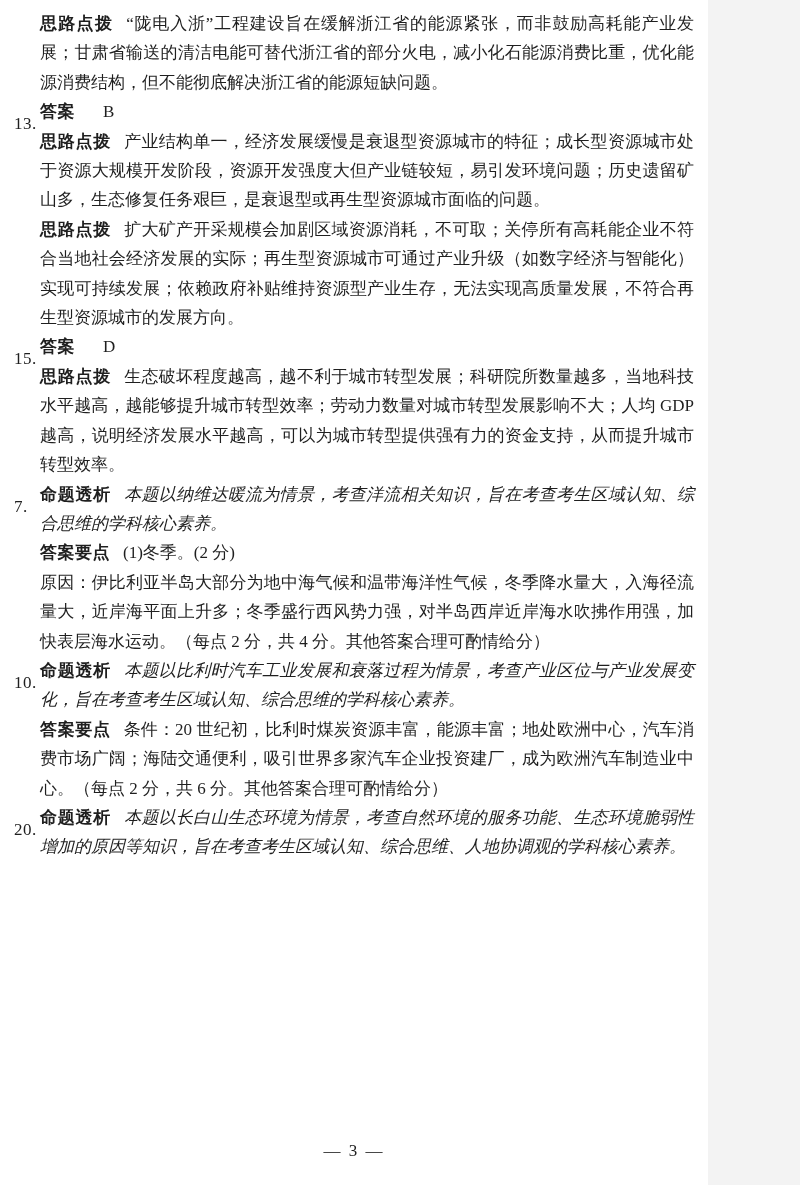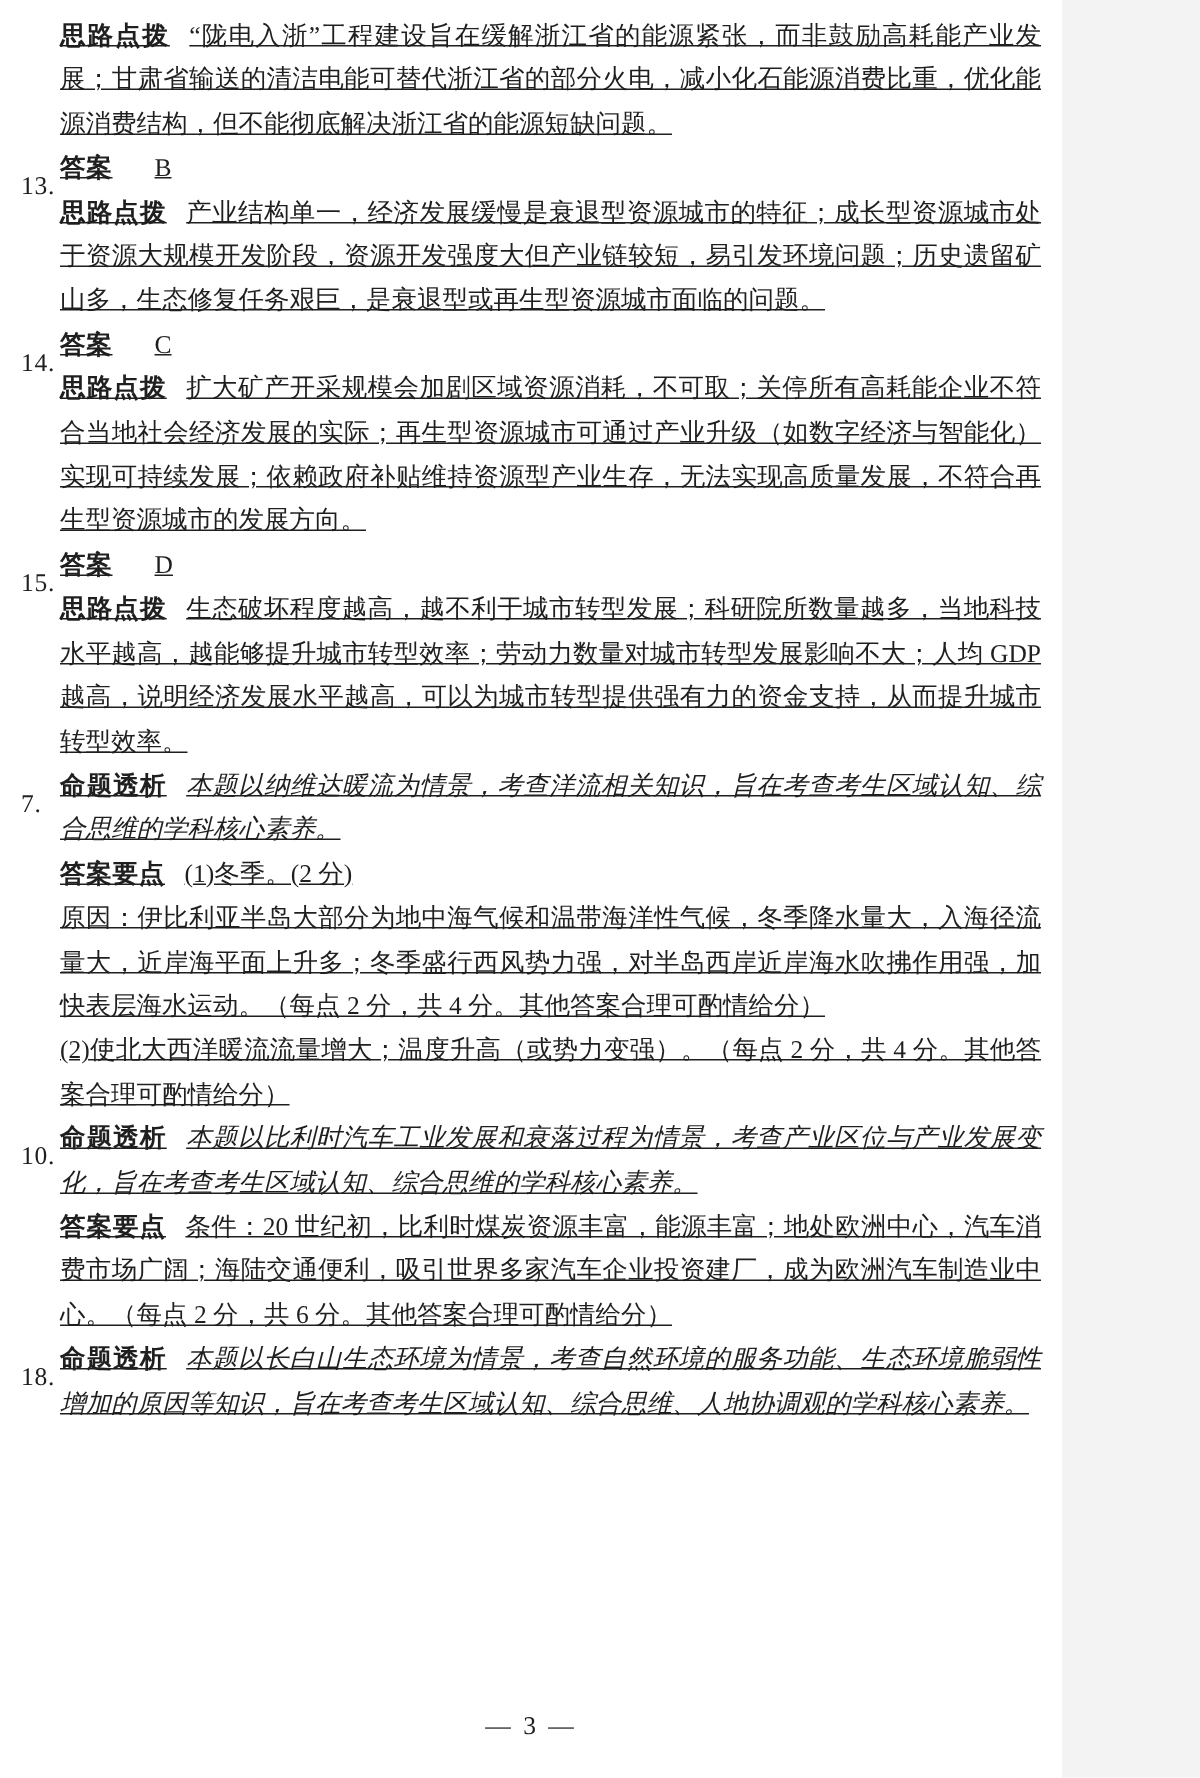--- a/index.html
+++ b/index.html
@@ -8,21 +8,20 @@
     background: #f3f3f3;
     font-family: "Liberation Serif", "DejaVu Serif", serif;
   }
   .page {
     position: relative;
     width: 708px;
     height: 1185px;
     background: #ffffff;
     color: #1f1f1f;
     overflow: hidden;
-    text-decoration: underline;
   }
   .doc-body {
     padding: 9px 14px 0 40px;
     font-size: 17px;
     line-height: 29.4px;
   }
   .block { margin: 0; }
   .para {
     position: relative;
     margin: 0;
@@ -66,37 +65,35 @@
 <div class="page">
   <div class="doc-body" id="doc-body">
       <div class="block">
         <p class="para"><span class="label">思路点拨</span><span class="body">“陇电入浙”工程建设旨在缓解浙江省的能源紧张，而非鼓励高耗能产业发展；甘肃省输送的清洁电能可替代浙江省的部分火电，减小化石能源消费比重，优化能源消费结构，但不能彻底解决浙江省的能源短缺问题。</span></p>
       </div>
       <div class="block">
         <p class="para answer-line"><span class="item-no">13.</span><span class="label">答案</span><span class="answer-val">B</span></p>
         <p class="para"><span class="label">思路点拨</span><span class="body">产业结构单一，经济发展缓慢是衰退型资源城市的特征；成长型资源城市处于资源大规模开发阶段，资源开发强度大但产业链较短，易引发环境问题；历史遗留矿山多，生态修复任务艰巨，是衰退型或再生型资源城市面临的问题。</span></p>
       </div>
       <div class="block">
-        <p class="para answer-line"><span class="item-no">14.</span><span class="label">答案</span><span class="answer-val">C</span></p>
         <p class="para"><span class="label">思路点拨</span><span class="body">扩大矿产开采规模会加剧区域资源消耗，不可取；关停所有高耗能企业不符合当地社会经济发展的实际；再生型资源城市可通过产业升级（如数字经济与智能化）实现可持续发展；依赖政府补贴维持资源型产业生存，无法实现高质量发展，不符合再生型资源城市的发展方向。</span></p>
       </div>
       <div class="block">
         <p class="para answer-line"><span class="item-no">15.</span><span class="label">答案</span><span class="answer-val">D</span></p>
         <p class="para"><span class="label">思路点拨</span><span class="body">生态破坏程度越高，越不利于城市转型发展；科研院所数量越多，当地科技水平越高，越能够提升城市转型效率；劳动力数量对城市转型发展影响不大；人均 GDP 越高，说明经济发展水平越高，可以为城市转型提供强有力的资金支持，从而提升城市转型效率。</span></p>
       </div>
       <div class="block">
         <p class="para kai"><span class="item-no">7.</span><span class="label">命题透析</span><span class="body">本题以纳维达暖流为情景，考查洋流相关知识，旨在考查考生区域认知、综合思维的学科核心素养。</span></p>
         <p class="para"><span class="label">答案要点</span><span class="body">(1)冬季。(2 分)</span></p>
         <p class="para"><span class="body">原因：伊比利亚半岛大部分为地中海气候和温带海洋性气候，冬季降水量大，入海径流量大，近岸海平面上升多；冬季盛行西风势力强，对半岛西岸近岸海水吹拂作用强，加快表层海水运动。（每点 2 分，共 4 分。其他答案合理可酌情给分）</span></p>
-        <p class="para"><span class="body">(2)使北大西洋暖流流量增大；温度升高（或势力变强）。（每点 2 分，共 4 分。其他答案合理可酌情给分）</span></p>
       </div>
       <div class="block">
         <p class="para kai"><span class="item-no">10.</span><span class="label">命题透析</span><span class="body">本题以比利时汽车工业发展和衰落过程为情景，考查产业区位与产业发展变化，旨在考查考生区域认知、综合思维的学科核心素养。</span></p>
         <p class="para"><span class="label">答案要点</span><span class="body">条件：20 世纪初，比利时煤炭资源丰富，能源丰富；地处欧洲中心，汽车消费市场广阔；海陆交通便利，吸引世界多家汽车企业投资建厂，成为欧洲汽车制造业中心。（每点 2 分，共 6 分。其他答案合理可酌情给分）</span></p>
       </div>
       <div class="block">
-        <p class="para kai"><span class="item-no">18.</span><span class="label">命题透析</span><span class="body">本题以长白山生态环境为情景，考查自然环境的服务功能、生态环境脆弱性增加的原因等知识，旨在考查考生区域认知、综合思维、人地协调观的学科核心素养。</span></p>
+        <p class="para kai"><span class="item-no">20.</span><span class="label">命题透析</span><span class="body">本题以长白山生态环境为情景，考查自然环境的服务功能、生态环境脆弱性增加的原因等知识，旨在考查考生区域认知、综合思维、人地协调观的学科核心素养。</span></p>
       </div>
     </div>
   <div class="footer">
     <span>— 3 —</span>
   </div>
 </div>
 
 </body></html>

